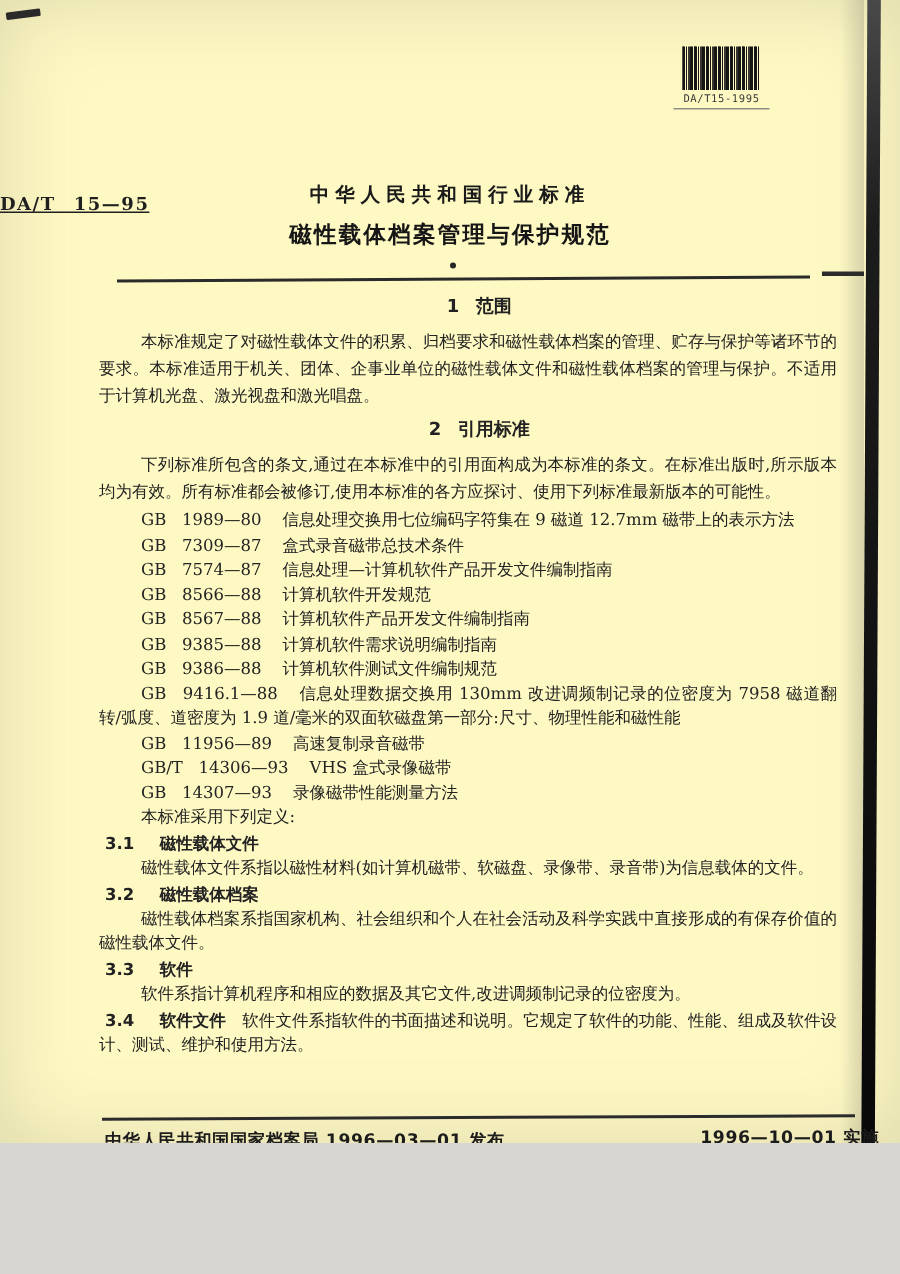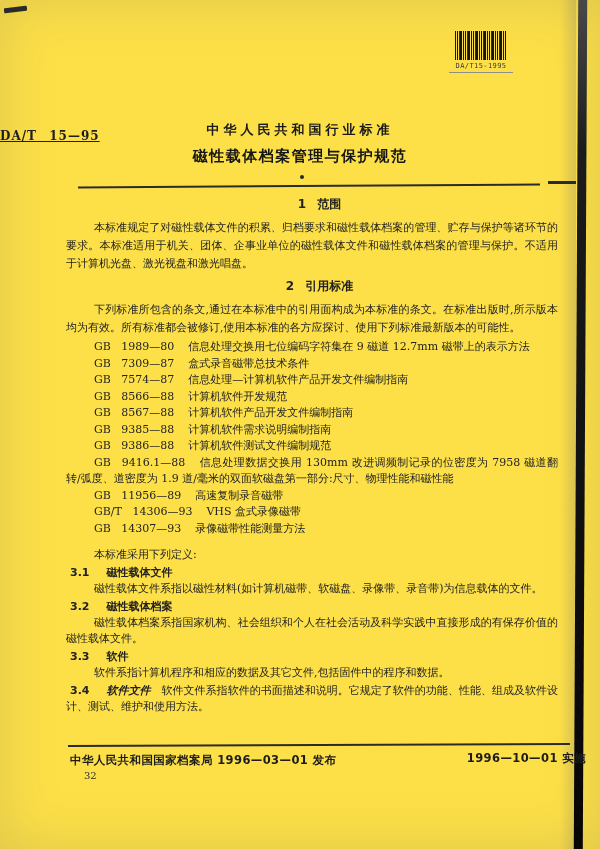--- a/index.html
+++ b/index.html
@@ -3,23 +3,23 @@
 <meta charset="utf-8">
 <style>
   html, body { margin: 0; padding: 0; }
   body {
     background: #d8d6d2;
     font-family: "DejaVu Serif", "Liberation Serif", serif;
   }
   #page {
     position: relative;
     width: 600px;
-    height: 849px;
+    height: 762px;
     margin: 0 auto;
-    background: #fde047;
+    background: #fef9c3;
     color: #1f1f1f;
     overflow: hidden;
     box-shadow: inset 0 0 55px rgba(110,105,95,0.22);
   }
 
   
   .binding-strip {
     position: absolute; left: 576px; top: -4px; width: 9px; height: 860px;
     background: linear-gradient(180deg, #4a4a4a 0%, #1c1c1c 18%, #101010 60%, #060606 100%);
     transform: rotate(0.3deg);
@@ -97,32 +97,32 @@
   .sec-head.mt2 { margin-top: 4px; }
   .sec-no { margin-right: 11px; }
   .body-p { margin: 0 0 4px 0; text-indent: 28px; }
   .intro-p { margin: 0 0 2px 0; text-indent: 28px; }
 
   .refs { line-height: 16.5px; }
   .ref { margin: 0; text-indent: 28px; }
   .ref-code { margin-right: 14px; word-spacing: 7px; white-space: nowrap; }
 
   .defs { line-height: 16px; }
-  .def-intro { margin: 10px 0 1px 0; text-indent: 28px; line-height: 16px; }
+  .def-intro { margin: 0 0 1px 0; text-indent: 28px; line-height: 16px; }
   .def-head {
     font-family: "DejaVu Sans", "Liberation Sans", sans-serif;
     font-weight: bold; line-height: 15px; margin: 2px 0 1px 4px; text-align: left;
   }
   .def-no { margin-right: 17px; }
   .def-text { margin: 0; text-indent: 28px; line-height: 16px; }
   .def-inline { margin: 2px 0 0 0; text-indent: 4px; line-height: 16px; }
   .def-inline .def-no, .def-inline .def-term {
     font-family: "DejaVu Sans", "Liberation Sans", sans-serif; font-weight: bold;
   }
-  .def-inline .def-term { margin-right: 11px; font-style: italic; }
+  .def-inline .def-term { margin-right: 11px; }
 
   
   .footer-rule {
     position: absolute; top: 744px; left: 68px; width: 502px; height: 2px;
     background: #2b2b2b; transform: rotate(-0.25deg);
   }
   .footer-left {
     position: absolute; top: 753px; left: 70px;
     font-family: "DejaVu Sans", "Liberation Sans", sans-serif;
     font-weight: bold; font-size: 11.5px; letter-spacing: 0.4px; color: #1c1c1c;
@@ -193,21 +193,21 @@
       <p class="def-text">磁性载体文件系指以磁性材料(如计算机磁带、软磁盘、录像带、录音带)为信息载体的文件。</p>
 
       <div class="def-head">
         <span class="def-no">3.2</span><span>磁性载体档案</span>
       </div>
       <p class="def-text">磁性载体档案系指国家机构、社会组织和个人在社会活动及科学实践中直接形成的有保存价值的磁性载体文件。</p>
 
       <div class="def-head">
         <span class="def-no">3.3</span><span>软件</span>
       </div>
-      <p class="def-text">软件系指计算机程序和相应的数据及其它文件,包括固件中的程序和数据。</p>
+      <p class="def-text">软件系指计算机程序和相应的数据及其它文件,改进调频制记录的位密度为。</p>
 
       <p class="def-inline">
         <span class="def-no">3.4</span><span class="def-term">软件文件</span><span>软件文件系指软件的书面描述和说明。它规定了软件的功能、性能、组成及软件设计、测试、维护和使用方法。</span>
       </p>
     </div>
   </div>
 
   <div class="footer-rule"></div>
   <div class="footer-left">中华人民共和国国家档案局 1996—03—01 发布</div>
   <div class="footer-right">1996—10—01 实施</div>

